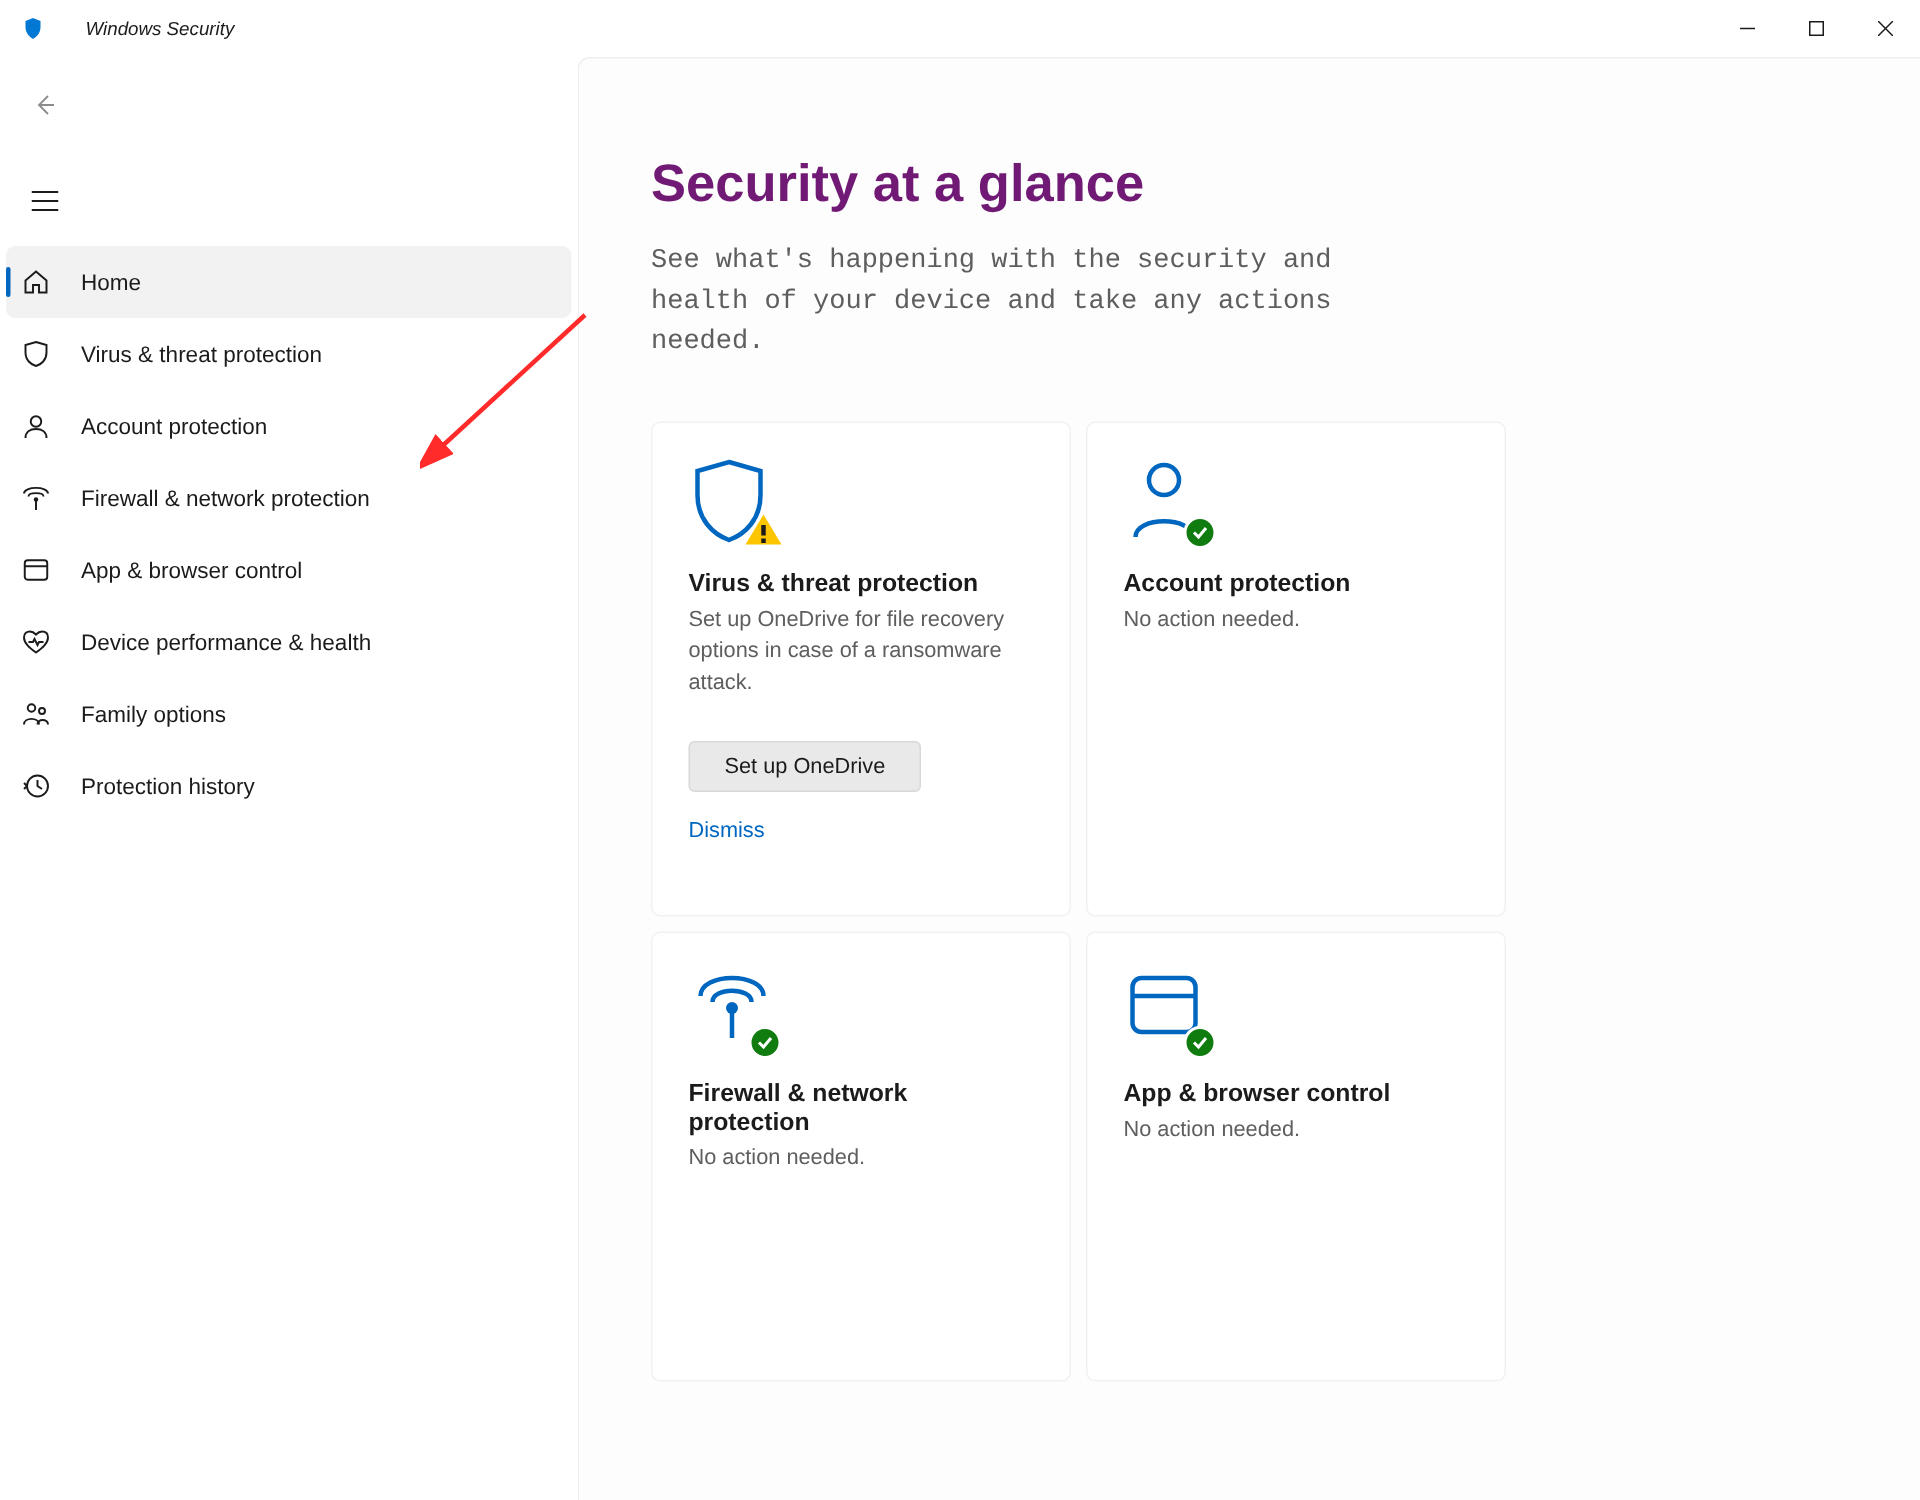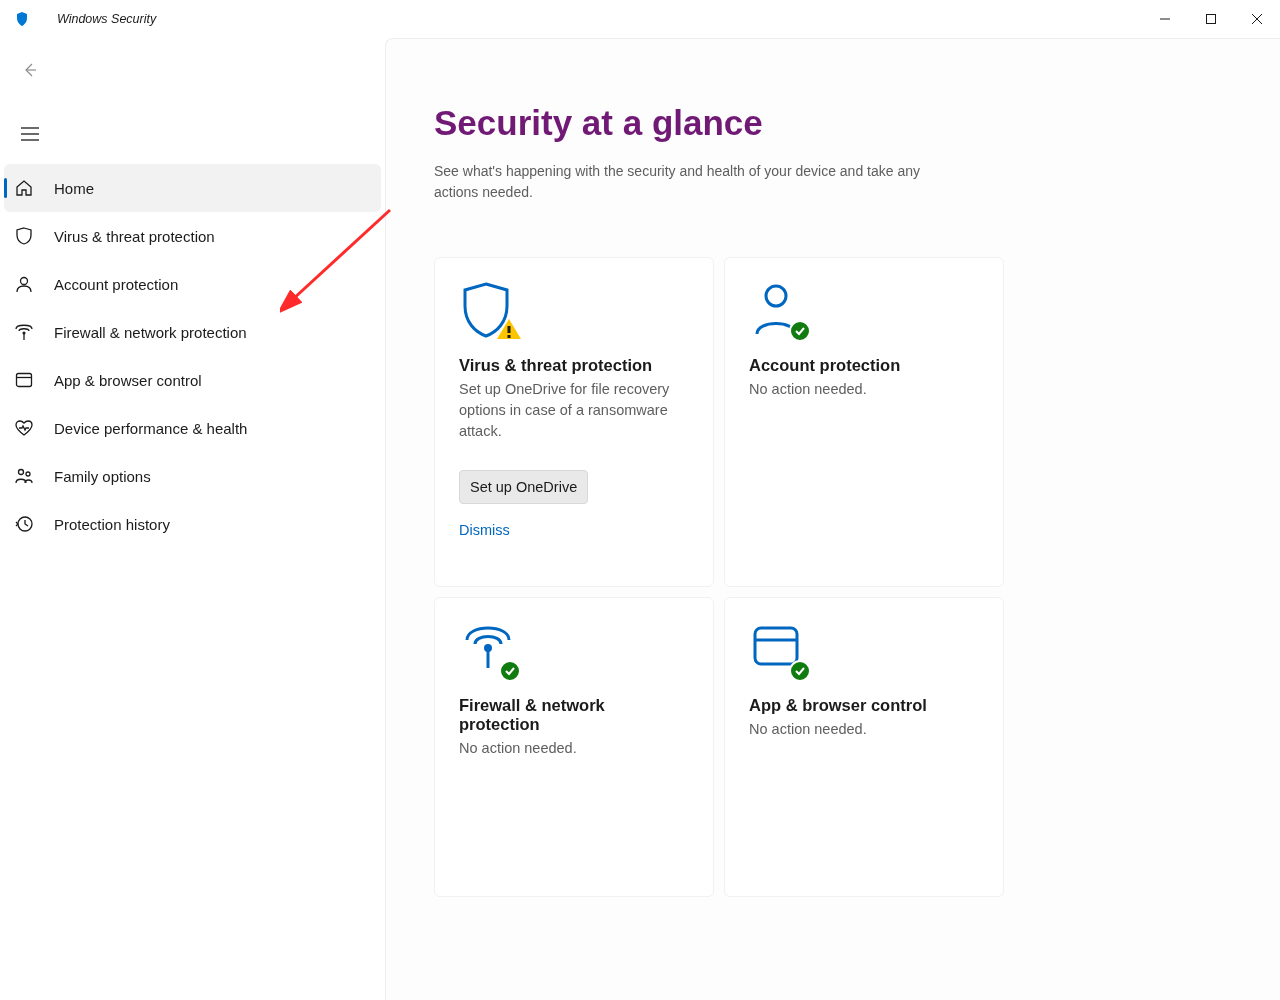--- a/index.html
+++ b/index.html
@@ -68,41 +68,41 @@
     padding: 64px 0 0 48px;
     position:relative;
     background:#fdfdfd;
     border-top-left-radius:8px;
     border:1px solid #eee;
     border-right:none;
     border-bottom:none;
     overflow:hidden;
   }
   .page-title { font-size:35px; font-weight:600; color:#701a75; margin-bottom:18px; }
-  .page-subtitle { font-size:14px; color:#5e5e5e; line-height:1.5; max-width:500px; margin-bottom:54px; }
+  .page-subtitle { font-size:18px; color:#5e5e5e; line-height:1.5; max-width:500px; margin-bottom:39px;font-family:Liberation Mono, monospace; }
 
   .cards { display:flex; gap:10px; flex-wrap:wrap; }
   .card {
     width:280px;
     min-height:330px;
     background:#fff;
     border:1px solid #f1f1f1;
     border-radius:6px;
     padding:22px 24px;
   }
   .card.short { min-height:300px; }
   .card-icon { width:58px; height:58px; margin-bottom:18px; position:relative; }
   .card-title { font-size:16.5px; font-weight:600; color:#1b1b1b; margin-bottom:4px; }
   .card-body { font-size:14.5px; color:#5e5e5e; line-height:1.45; }
   .card-btn {
     margin-top:28px;
     background:#e9e9e9;
     border:1px solid #d8d8d8;
     border-radius:4px;
-    padding:8px 10px;
+    padding:8px 23px;
     font-size:14.5px;
     color:#1b1b1b;
     display:inline-block;
   }
   .card-link { margin-top:18px; color:#0067c0; font-size:14.5px; display:block; }
 
   .badge-check {
     position:absolute;
     right:-4px; bottom:-4px;
     width:22px;height:22px;

